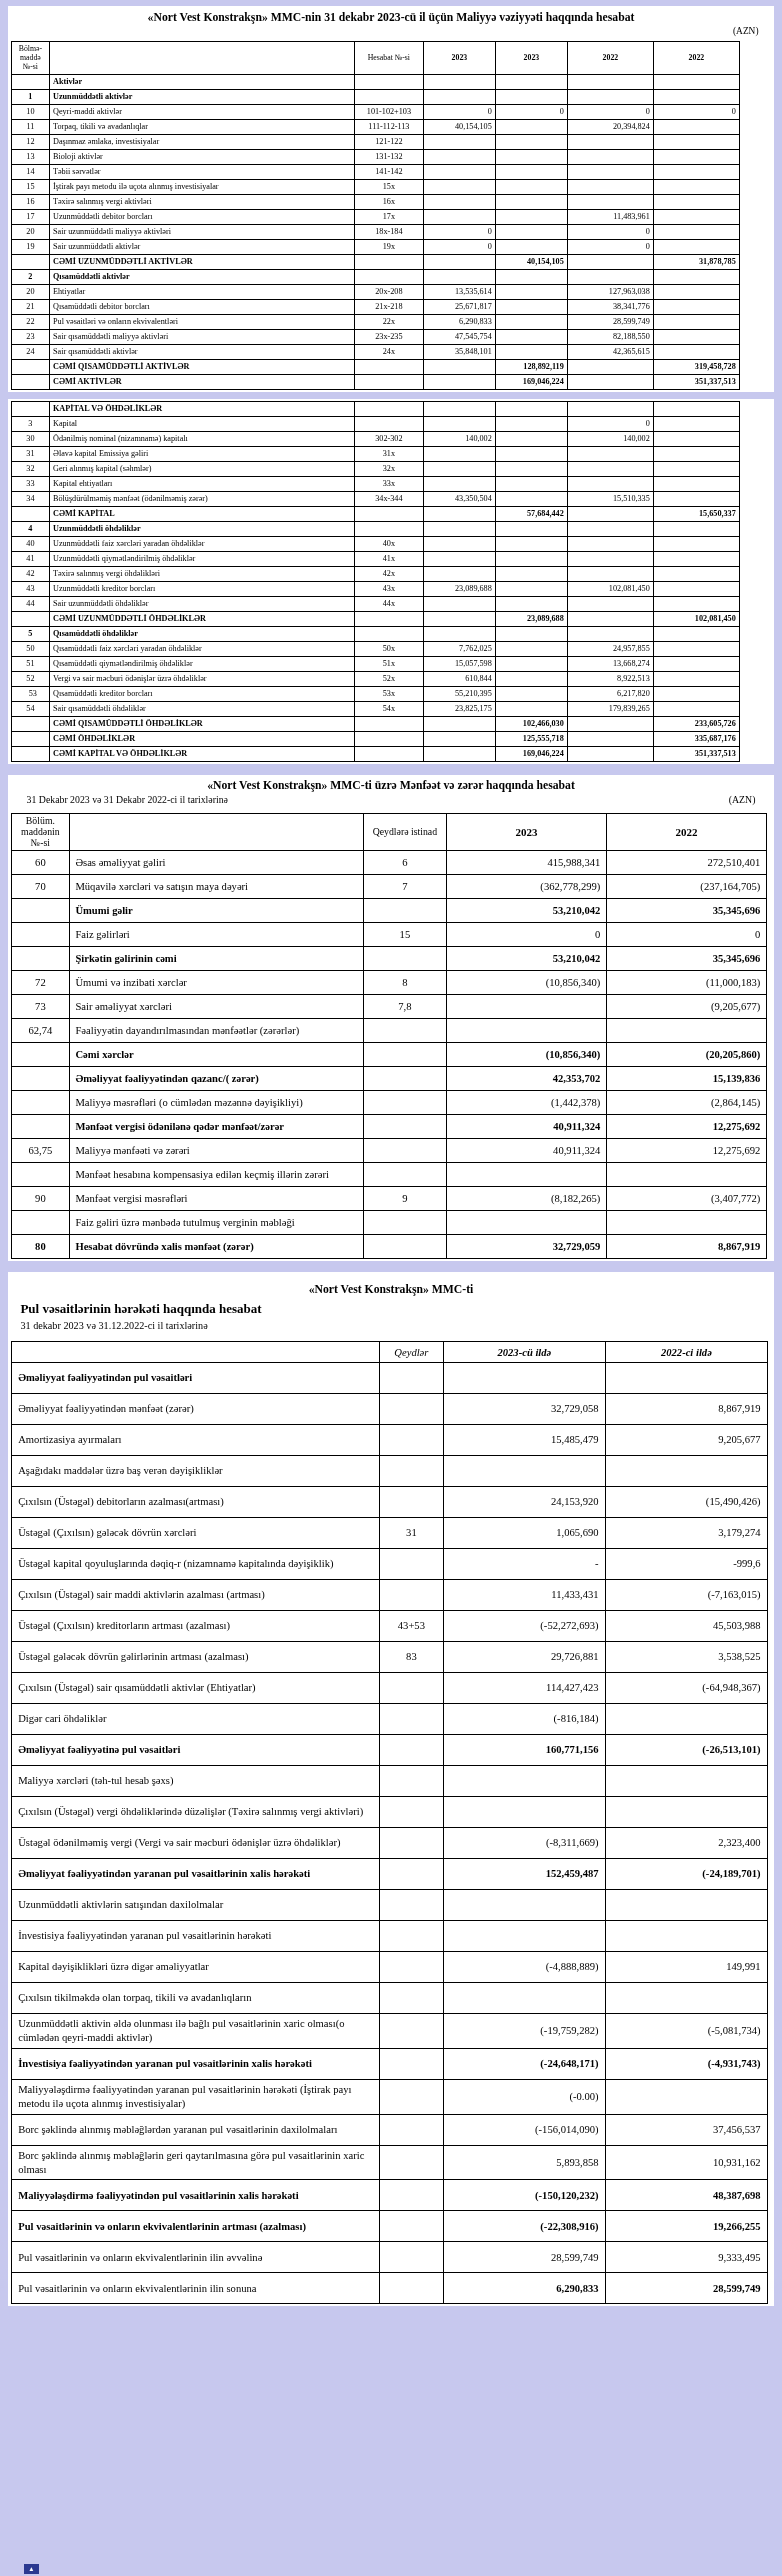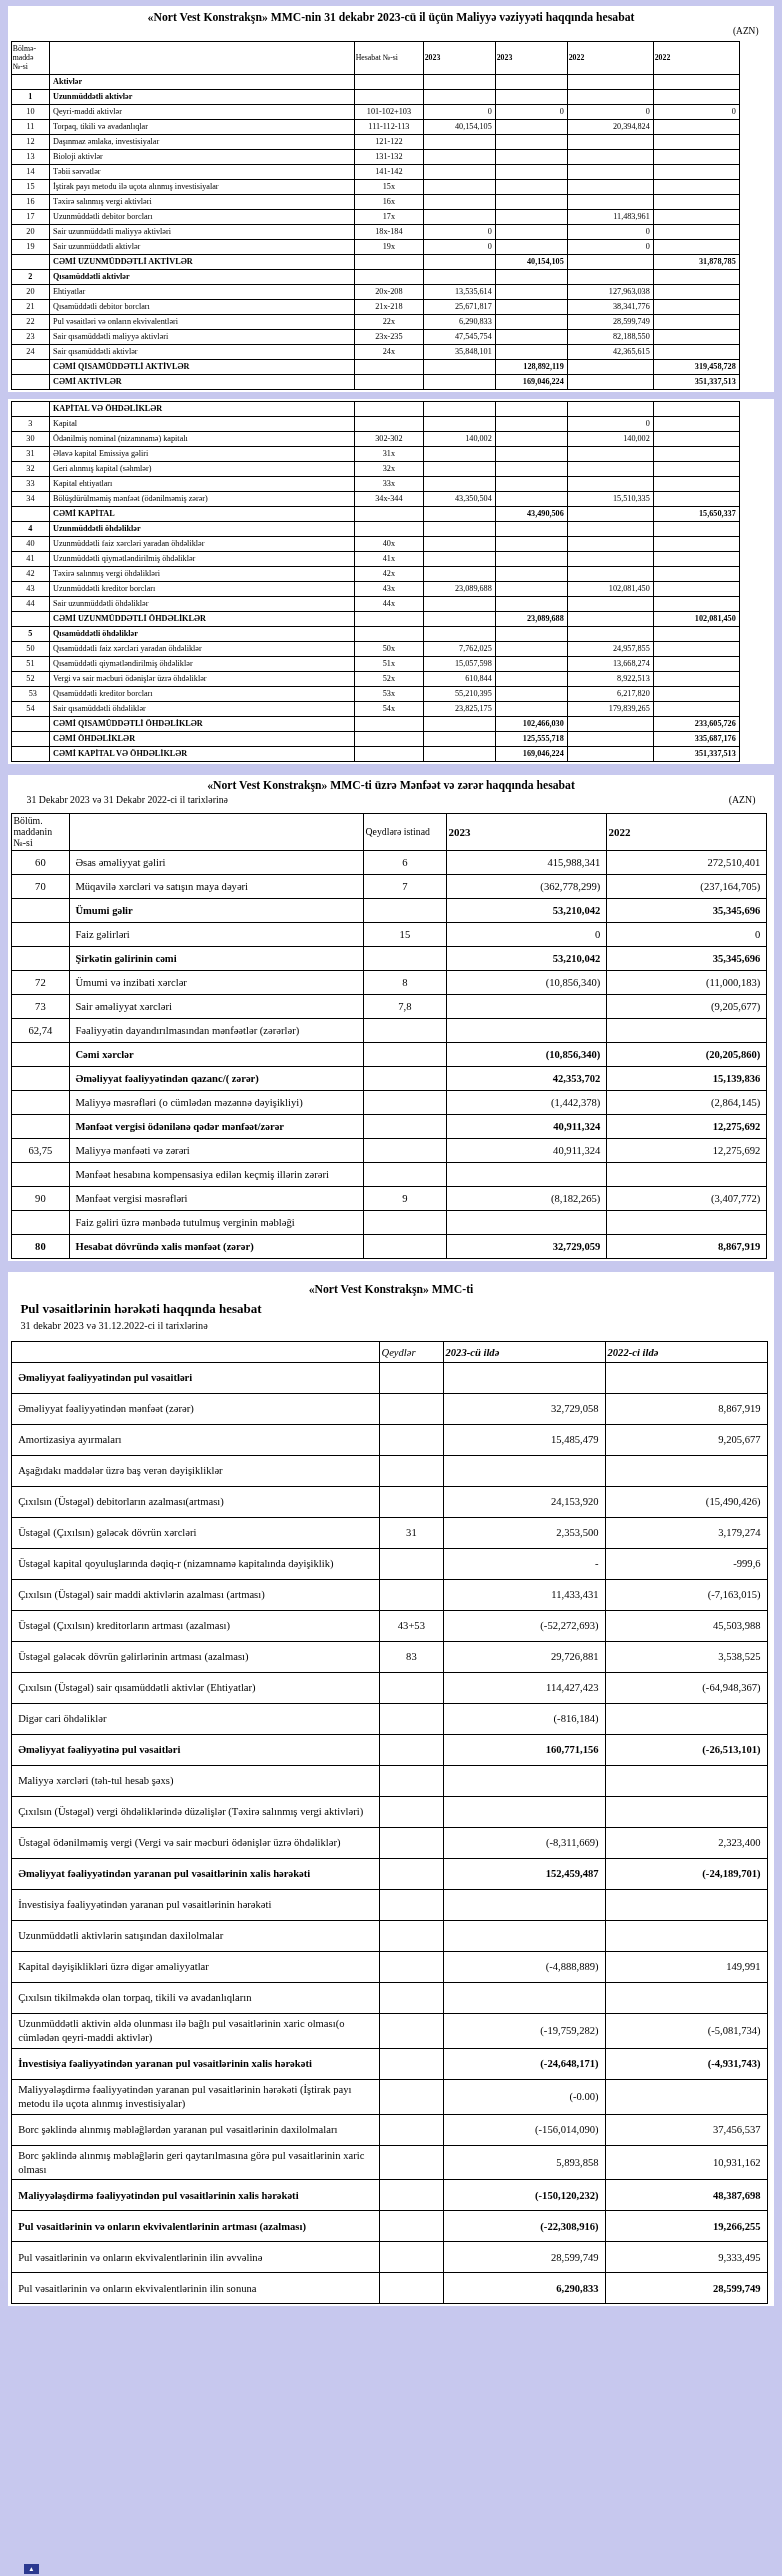--- a/index.html
+++ b/index.html
@@ -13,21 +13,21 @@
     position: relative;
   }
   .white { background: #ffffff; }
   .statement { margin-bottom: 11px; }
   .titlebox { padding: 4.7px 6.3px 1.6px; }
   .s-title { text-align: center; font-weight: bold; font-size: 11.7px; }
   .azn { text-align: right; font-size: 9.4px; padding: 1.6px 9.4px 2.3px; }
   .tablewrap { padding: 1.6px 3.1px; }
   table { border-collapse: collapse; table-layout: fixed; background: #fff; }
   td, th { border: 0.8px solid #000; vertical-align: middle; overflow: hidden; }
-  th { text-align: left; font-weight: normal; white-space: pre-line; margin-top: 12px; }
+  th { text-align: center; font-weight: normal; white-space: pre-line; margin-top: 12px; }
   .b { font-weight: bold; }
   .i { font-style: italic; }
   .t1 { font-size: 8.2px; }
   .t1 td { height: 15px; padding: 0.8px 3.1px; line-height: 1.15; }
   .t1 th { height: 33px; font-size: 7.8px; line-height: 1.15; padding: 0.8px; }
   .t2 { font-size: 10.6px; }
   .t2 td { height: 24px; padding: 2.3px 5.5px; line-height: 1.25; }
   .t2 th { height: 36px; font-size: 9.8px; padding: 1.6px; }
   .t2 th.b { font-size: 11px; }
   .t3 { font-size: 10.6px; }
@@ -341,21 +341,21 @@
             <td style="text-align: right;">43,350,504</td>
             <td style="text-align: right;"></td>
             <td style="text-align: right;">15,510,335</td>
             <td style="text-align: right;"></td>
           </tr>
           <tr class="b">
             <td style="text-align: center;"></td>
             <td style="text-align: left;">CƏMİ KAPİTAL</td>
             <td style="text-align: center;"></td>
             <td style="text-align: right;"></td>
-            <td style="text-align: right;">43,490,506</td>
+            <td style="text-align: right;">57,684,442</td>
             <td style="text-align: right;"></td>
             <td style="text-align: right;">15,650,337</td>
           </tr>
           <tr class="b">
             <td style="text-align: center;">4</td>
             <td style="text-align: left;">Uzunmüddətli öhdəliklər</td>
             <td style="text-align: center;"></td>
             <td style="text-align: right;"></td>
             <td style="text-align: right;"></td>
             <td style="text-align: right;"></td>
@@ -699,21 +699,21 @@
           </tr>
           <tr>
             <td style="text-align: left;">Çıxılsın (Üstəgəl) debitorların azalması(artması)</td>
             <td style="text-align: center;"></td>
             <td style="text-align: right;">24,153,920</td>
             <td style="text-align: right;">(15,490,426)</td>
           </tr>
           <tr>
             <td style="text-align: left;">Üstəgəl (Çıxılsın) gələcək dövrün xərcləri</td>
             <td style="text-align: center;">31</td>
-            <td style="text-align: right;">2,353,500</td>
+            <td style="text-align: right;">1,065,690</td>
             <td style="text-align: right;">3,179,274</td>
           </tr>
           <tr>
             <td style="text-align: left;">Üstəgəl kapital qoyuluşlarında dəqiq-r (nizamnamə kapitalında dəyişiklik)</td>
             <td style="text-align: center;"></td>
             <td style="text-align: right;">-</td>
             <td style="text-align: right;">-999,6</td>
           </tr>
           <tr>
             <td style="text-align: left;">Çıxılsın (Üstəgəl) sair maddi aktivlərin azalması (artması)</td>
@@ -769,27 +769,27 @@
             <td style="text-align: right;">(-8,311,669)</td>
             <td style="text-align: right;">2,323,400</td>
           </tr>
           <tr class="b">
             <td style="text-align: left;">Əməliyyat fəaliyyətindən yaranan pul vəsaitlərinin xalis hərəkəti</td>
             <td style="text-align: center;"></td>
             <td style="text-align: right;">152,459,487</td>
             <td style="text-align: right;">(-24,189,701)</td>
           </tr>
           <tr>
+            <td style="text-align: left;">Uzunmüddətli aktivlərin satışından daxilolmalar</td>
+            <td style="text-align: center;"></td>
+            <td style="text-align: right;"></td>
+            <td style="text-align: right;"></td>
+          </tr>
+          <tr>
             <td style="text-align: left;">İnvestisiya fəaliyyətindən yaranan pul vəsaitlərinin hərəkəti</td>
-            <td style="text-align: center;"></td>
-            <td style="text-align: right;"></td>
-            <td style="text-align: right;"></td>
-          </tr>
-          <tr>
-            <td style="text-align: left;">Uzunmüddətli aktivlərin satışından daxilolmalar</td>
             <td style="text-align: center;"></td>
             <td style="text-align: right;"></td>
             <td style="text-align: right;"></td>
           </tr>
           <tr>
             <td style="text-align: left;">Kapital dəyişiklikləri üzrə digər əməliyyatlar</td>
             <td style="text-align: center;"></td>
             <td style="text-align: right;">(-4,888,889)</td>
             <td style="text-align: right;">149,991</td>
           </tr>

